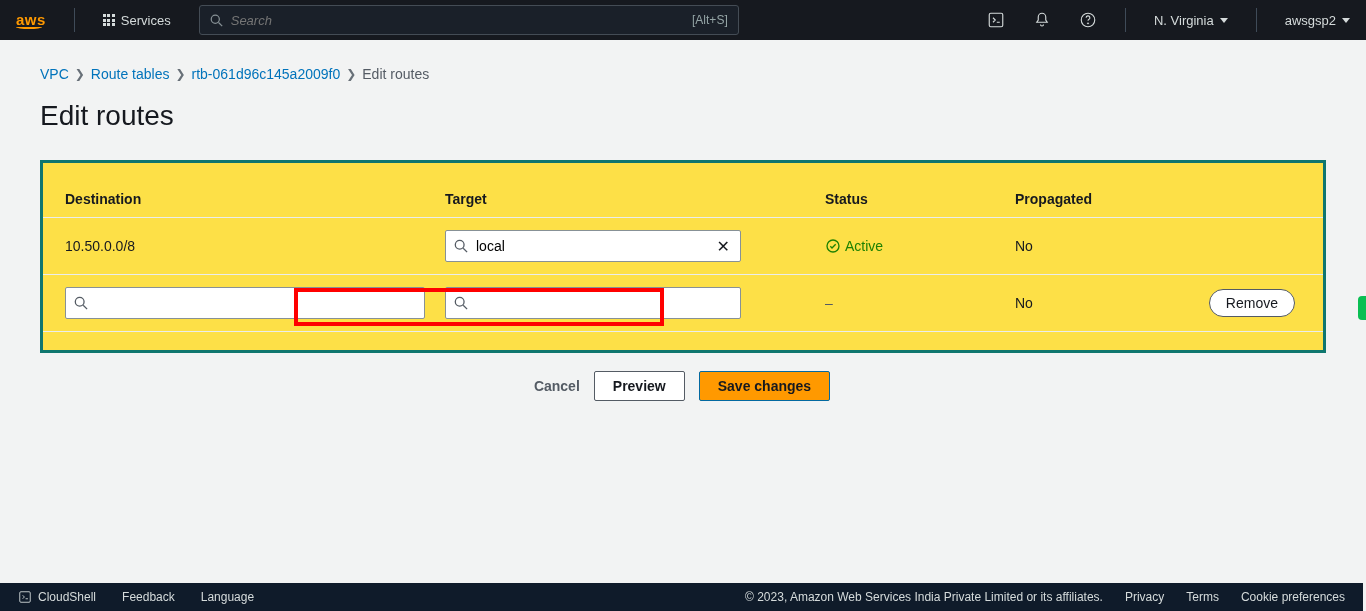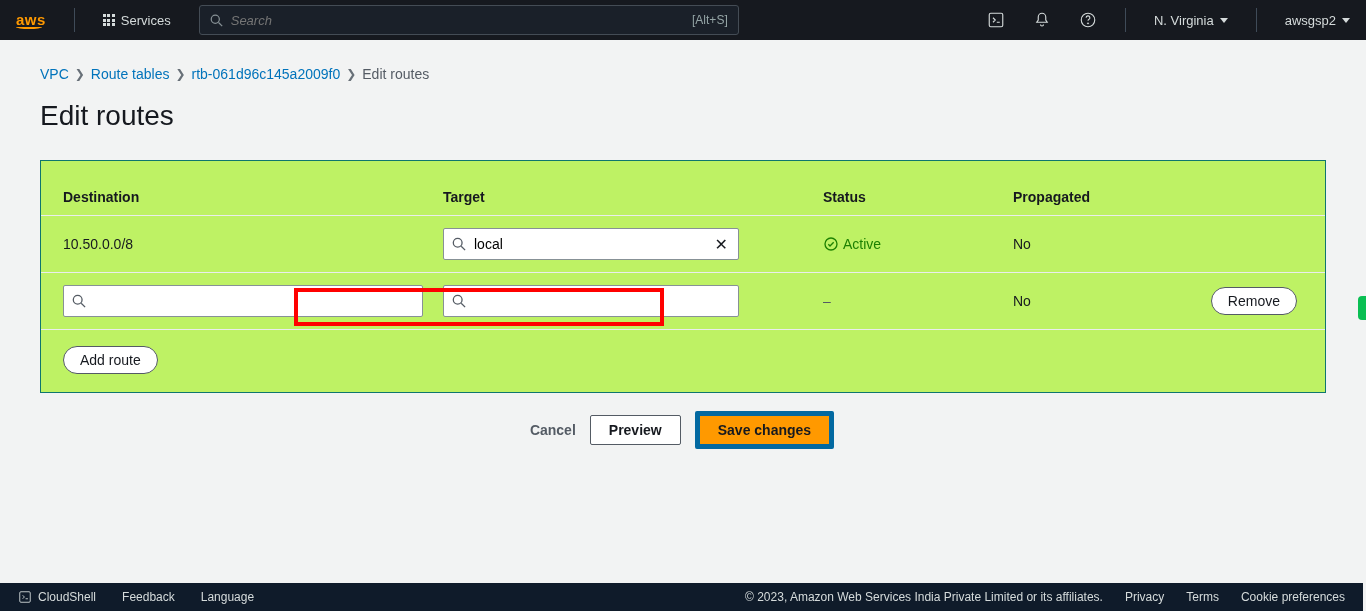--- a/index.html
+++ b/index.html
@@ -24,39 +24,39 @@
   .caretdown { width:0;height:0;border-left:4px solid transparent;border-right:4px solid transparent;border-top:5px solid #d5dbdb;}
 
   
   .content { padding: 16px 40px 20px 40px; }
   .breadcrumb { display:flex; align-items:center; gap:6px; font-size:14px; margin: 10px 0 18px 0;}
   .breadcrumb a { color:#0073bb; text-decoration:none; }
   .breadcrumb .sep { color:#687078; font-size:12px;}
   .breadcrumb .current { color:#545b64; }
   h1.page-title { font-size:28px; font-weight:400; color:#16191f; margin-bottom:28px;}
 
-  .panel { background:#bef264; border:1px solid #0f766e; padding: 18px 0 18px 0; }
+  .panel { background:#fde047; border:3px solid #0f766e; padding: 18px 0 18px 0; }
   .table { width:100%; }
   .table .hrow, .table .row { display:grid; grid-template-columns: 380px 380px 190px 180px 1fr; align-items:center; padding: 10px 22px; }
   .table .hrow { font-weight:700; border-bottom:1px solid #eaeded; }
   .table .row { border-bottom:1px solid #eaeded; padding-top:12px; padding-bottom:12px;}
   .status-active { color:#1d8102; display:flex; align-items:center; gap:4px;}
   .status-active svg { width:16px;height:16px; stroke:#1d8102; fill:none; stroke-width:2;}
   .status-dash { color:#545b64; }
 
   .fieldbox { display:flex; align-items:center; border:1px solid #879196; border-radius:2px; height:32px; padding:0 8px; background:#fff; width: 360px; position:relative;}
   .fieldbox .mag2 { width:14px;height:14px; fill:#545b64; margin-right:8px;}
   .fieldbox input { border:none; outline:none; flex:1; font-size:14px; background:transparent;}
   .fieldbox .clear { cursor:pointer; font-size:16px; color:#16191f; padding:0 2px;}
   .fieldbox.target { width: 296px; }
   .fieldbox.dest { width: 360px; }
 
   .btn { border:1px solid #545b64; background:#fff; color:#16191f; padding:6px 18px; border-radius:2px; font-weight:700; font-size:14px; cursor:pointer; }
   .btn.small { padding:5px 16px; font-weight:400;border-radius:14px;}
-  .btn-primary { background:#ff9900; border:5px solid #0369a1; color:#16191f; font-weight:700;}
+  .btn-primary { background:#ff9900; border:1px solid #0369a1; color:#16191f; font-weight:700;}
   .btn-ghost { background:transparent; border:none; color:#545b64; font-weight:700; cursor:pointer; font-size:14px;}
 
   .addroute-wrap { padding: 16px 22px 0 22px; }
 
   .actions { display:flex; justify-content:center; gap:14px; align-items:center; margin-top:18px; padding-right:2px;}
 
   
   .footer { position:absolute; bottom:0; left:0; right:3px; background:#0f1b2a; color:#d5dbdb; height:28px; display:flex; align-items:center; padding:0 18px; font-size:12px; justify-content:space-between;}
   .footer .fleft { display:flex; align-items:center; gap:26px;}
   .footer .fleft .cs { display:flex; align-items:center; gap:6px;}
@@ -195,23 +195,20 @@
           </div>
         </div>
         <div class="status-dash">–</div>
         <div>No</div>
         <div class="cell-right">
           <button class="btn small">Remove</button>
         </div>
       </div>
     </div>
 
-    <div class="addroute-wrap">
-      <button class="btn small">Add route</button>
-    </div>
   </div>
 
   <div class="actions">
     <button class="btn-ghost">Cancel</button>
     <button class="btn">Preview</button>
     <button class="btn btn-primary">Save changes</button>
   </div>
 </div>
 
 <div class="highlight" style="left:294px; top:288px; width:370px; height:38px;"></div>

